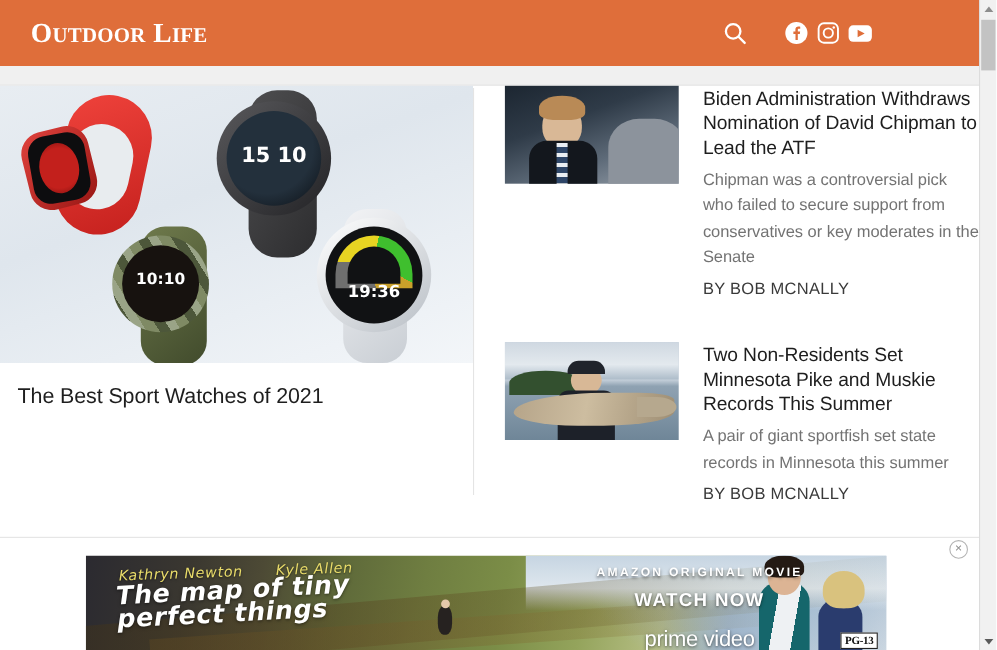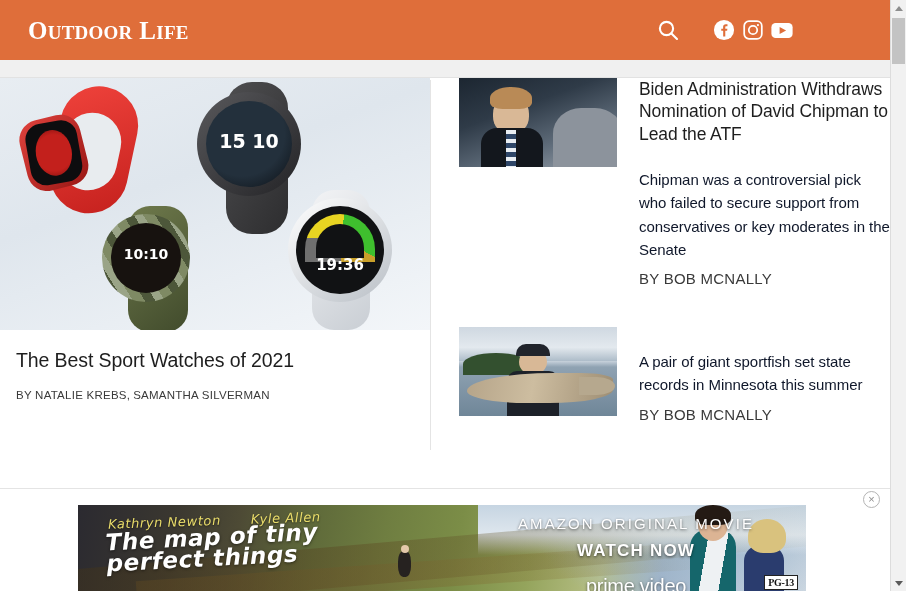--- a/index.html
+++ b/index.html
@@ -166,24 +166,24 @@
   .side-title {
     font-size: 17.5px;
     line-height: 1.28;
     color: #1e1e1e;
     font-weight: normal;
     letter-spacing: -0.1px;
     cursor: pointer;
   }
 
   .side-dek {
-    margin-top: 23px;
+    margin-top: 7px;
     font-size: 15px;
     line-height: 1.55;
-    color: #0f172a;
+    color: #737373;
     letter-spacing: -0.05px;
   }
 
   .side-byline {
     margin-top: 9px;
     font-size: 15px;
     letter-spacing: 0.25px;
     color: #3a3a3a;
     text-transform: uppercase;
   }
@@ -294,22 +294,22 @@
   }
 
   .ad-right {
     position: absolute;
     right: 20px; top: 10px;
     width: 300px;
     text-align: center;
     color: #ffffff;
   }
   .ad-kicker {
-    font-size: 15px;
-    font-weight: normal;
+    font-size: 11px;
+    font-weight: bold;
     letter-spacing: 2.1px;
     text-shadow: 0 1px 3px rgba(0,0,0,.6);
   }
   .ad-cta {
     margin-top: 9px;
     font-size: 17px;
     font-weight: bold;
     letter-spacing: 1.2px;
     text-shadow: 0 1px 3px rgba(0,0,0,.6);
   }
@@ -489,23 +489,20 @@
           <div class="w-face" style="left:14px; top:16px; width:88px; height:88px; background:#111214;"></div>
           <div style="position:absolute; left:23px; top:24px; width:70px; height:48px; border-radius:70px 70px 0 0;
                       background:conic-gradient(from 270deg, #e8d422 0 28%, #3fbf2e 28% 58%, #c9a02a 58% 74%, #6f6f6f 74% 100%);"></div>
           <div style="position:absolute; left:34px; top:34px; width:48px; height:34px; border-radius:48px 48px 0 0; background:#111214;"></div>
           <div class="w-digits" style="left:14px; top:66px; width:88px; font-size:15px;">19:36</div>
         </div>
       </div>
 
       <div class="lead-text">
         <h2 class="lead-title">The Best Sport Watches of 2021</h2>
-        <div class="byline">
-          <span>BY NATALIE KREBS</span><span class="sep">, </span><span>SAMANTHA SILVERMAN</span>
-        </div>
       </div>
     </div>
 
     <div class="col-divider"></div>
     <div class="lower-rule"></div>
 
     <div class="side-list">
 
       <div class="side-item">
         <div class="side-thumb" style="background:linear-gradient(160deg,#1c2631 0%,#2f3b48 35%,#5e6b79 68%,#9aa3ad 100%);">
@@ -529,20 +526,21 @@
                       background:linear-gradient(#cfd8e1,#e3e9ee 60%,#adbcc9 100%);"></div>
           <div style="position:absolute; left:4px; top:26px; width:66px; height:22px; border-radius:50% 50% 0 0; background:#33502f;"></div>
           <div style="position:absolute; left:60px; top:22px; width:28px; height:26px; border-radius:50%; background:#d8b896;"></div>
           <div style="position:absolute; left:57px; top:17px; width:34px; height:12px; border-radius:10px 10px 0 0; background:#20242b;"></div>
           <div style="position:absolute; left:48px; top:44px; width:52px; height:45px; background:#1d2129; border-radius:10px 10px 0 0;"></div>
           <div style="position:absolute; left:8px; top:46px; width:146px; height:30px; border-radius:60% 22% 44% 40%;
                       background:linear-gradient(100deg,#b5a489,#cdbda0 45%,#9e8e74 100%);"></div>
           <div style="position:absolute; left:120px; top:50px; width:36px; height:18px; border-radius:0 60% 60% 0; background:#b6a88e;"></div>
         </div>
         <div class="side-body">
+          <h3 class="side-title">Two Non-Residents Set Minnesota Pike and Muskie Records This Summer</h3>
           <p class="side-dek">A pair of giant sportfish set state records in Minnesota this summer</p>
           <div class="side-byline">BY BOB MCNALLY</div>
         </div>
       </div>
     </div>
 
     <div class="ghost-block">
       <div class="ghost-line">Air</div>
       <div class="ghost-line second">airguns</div>
     </div>

